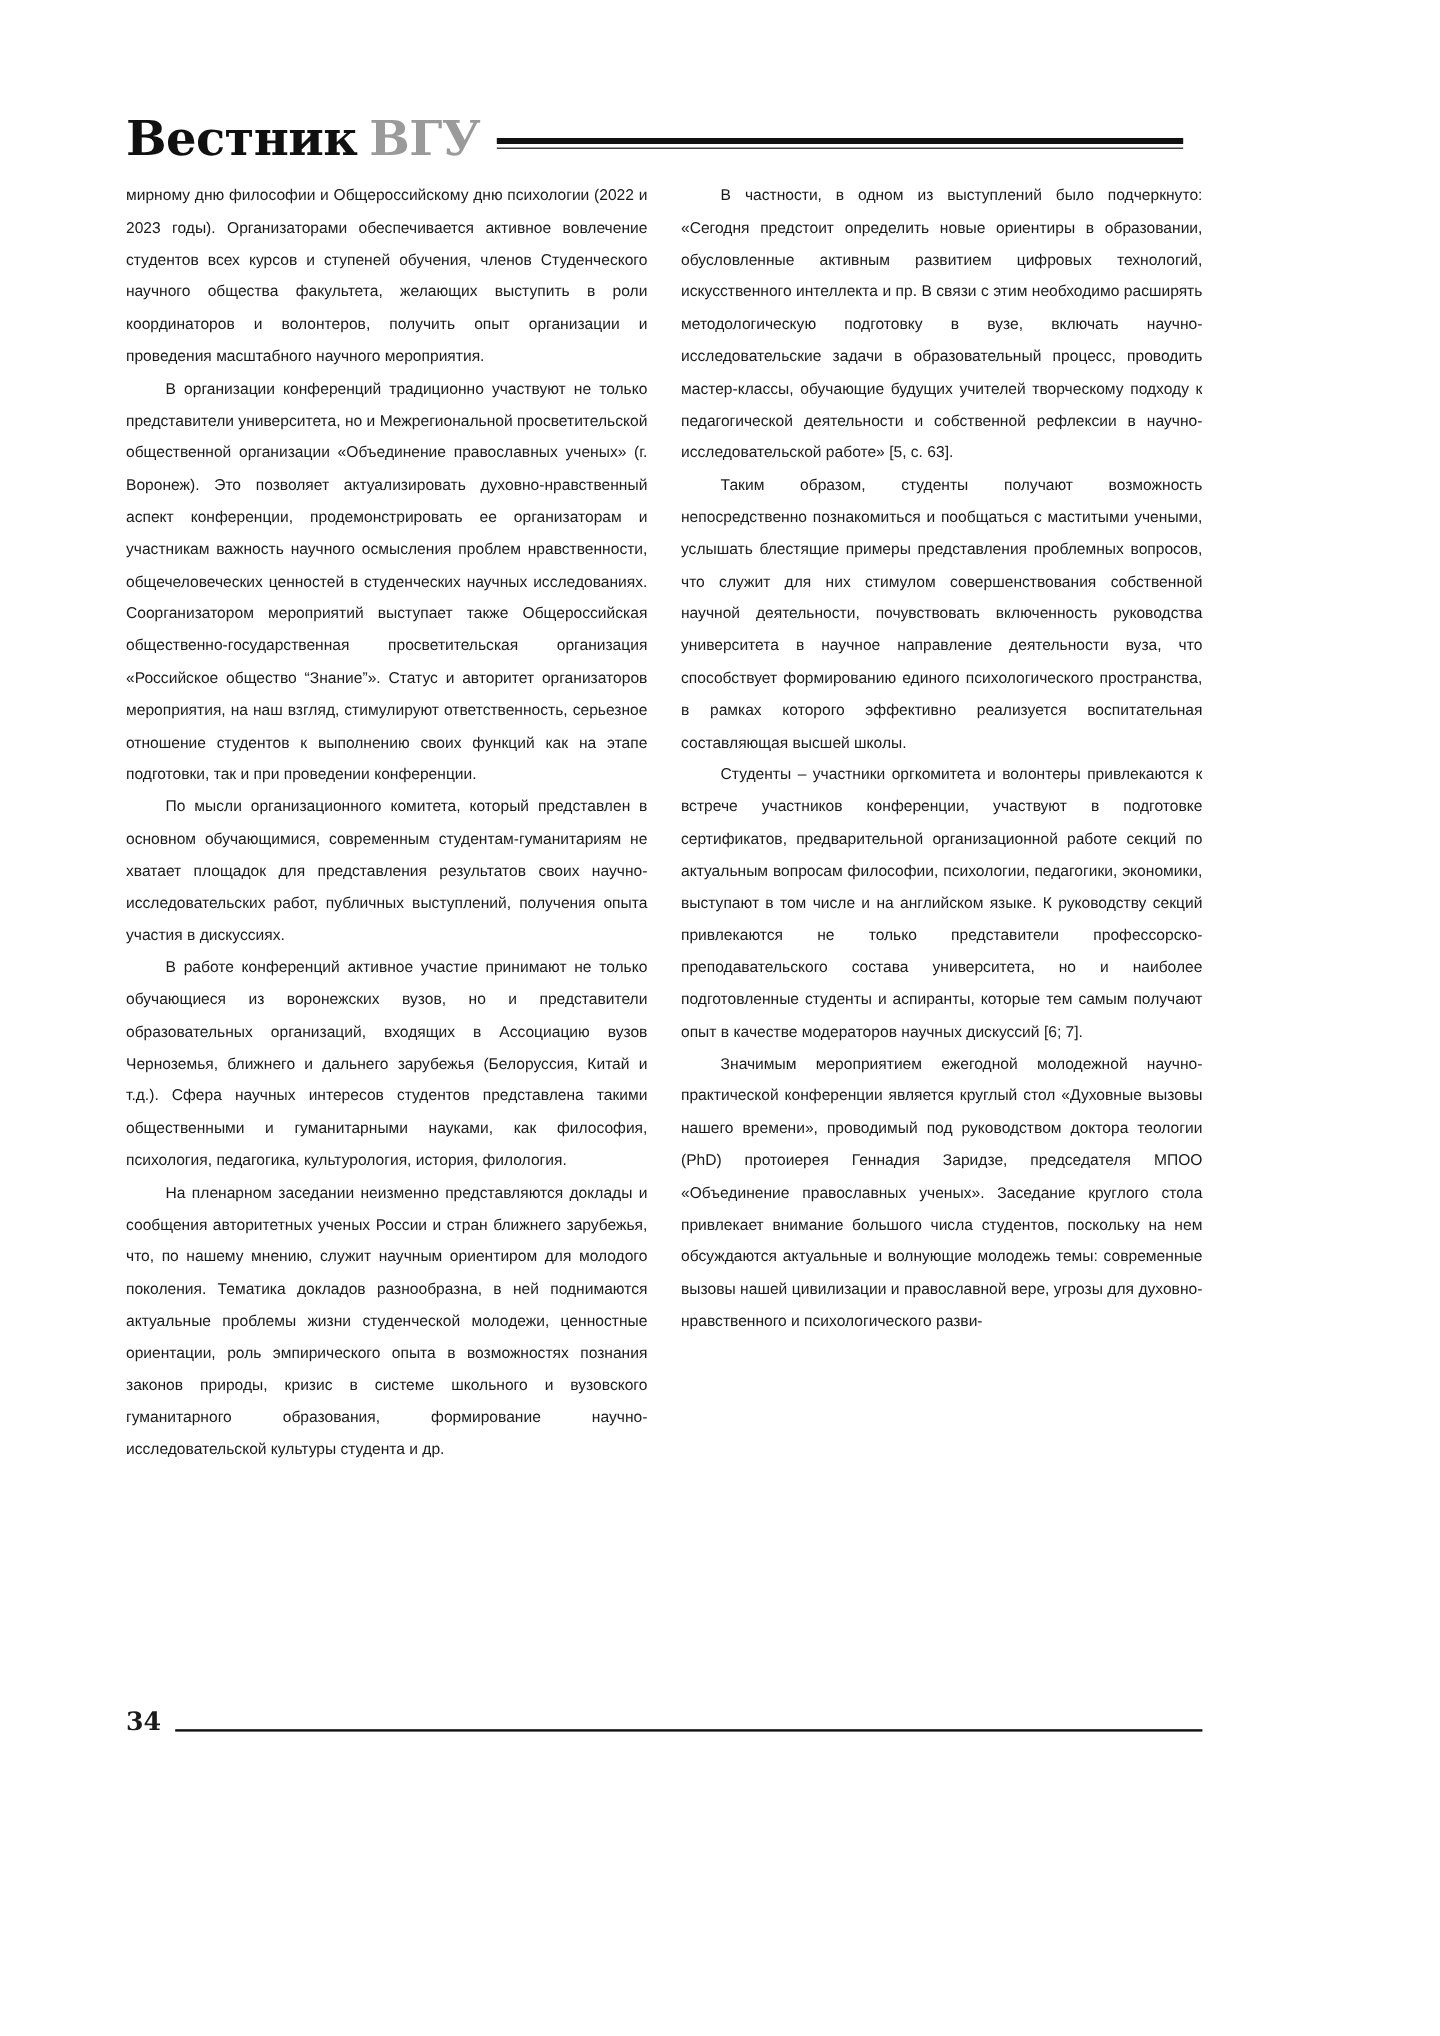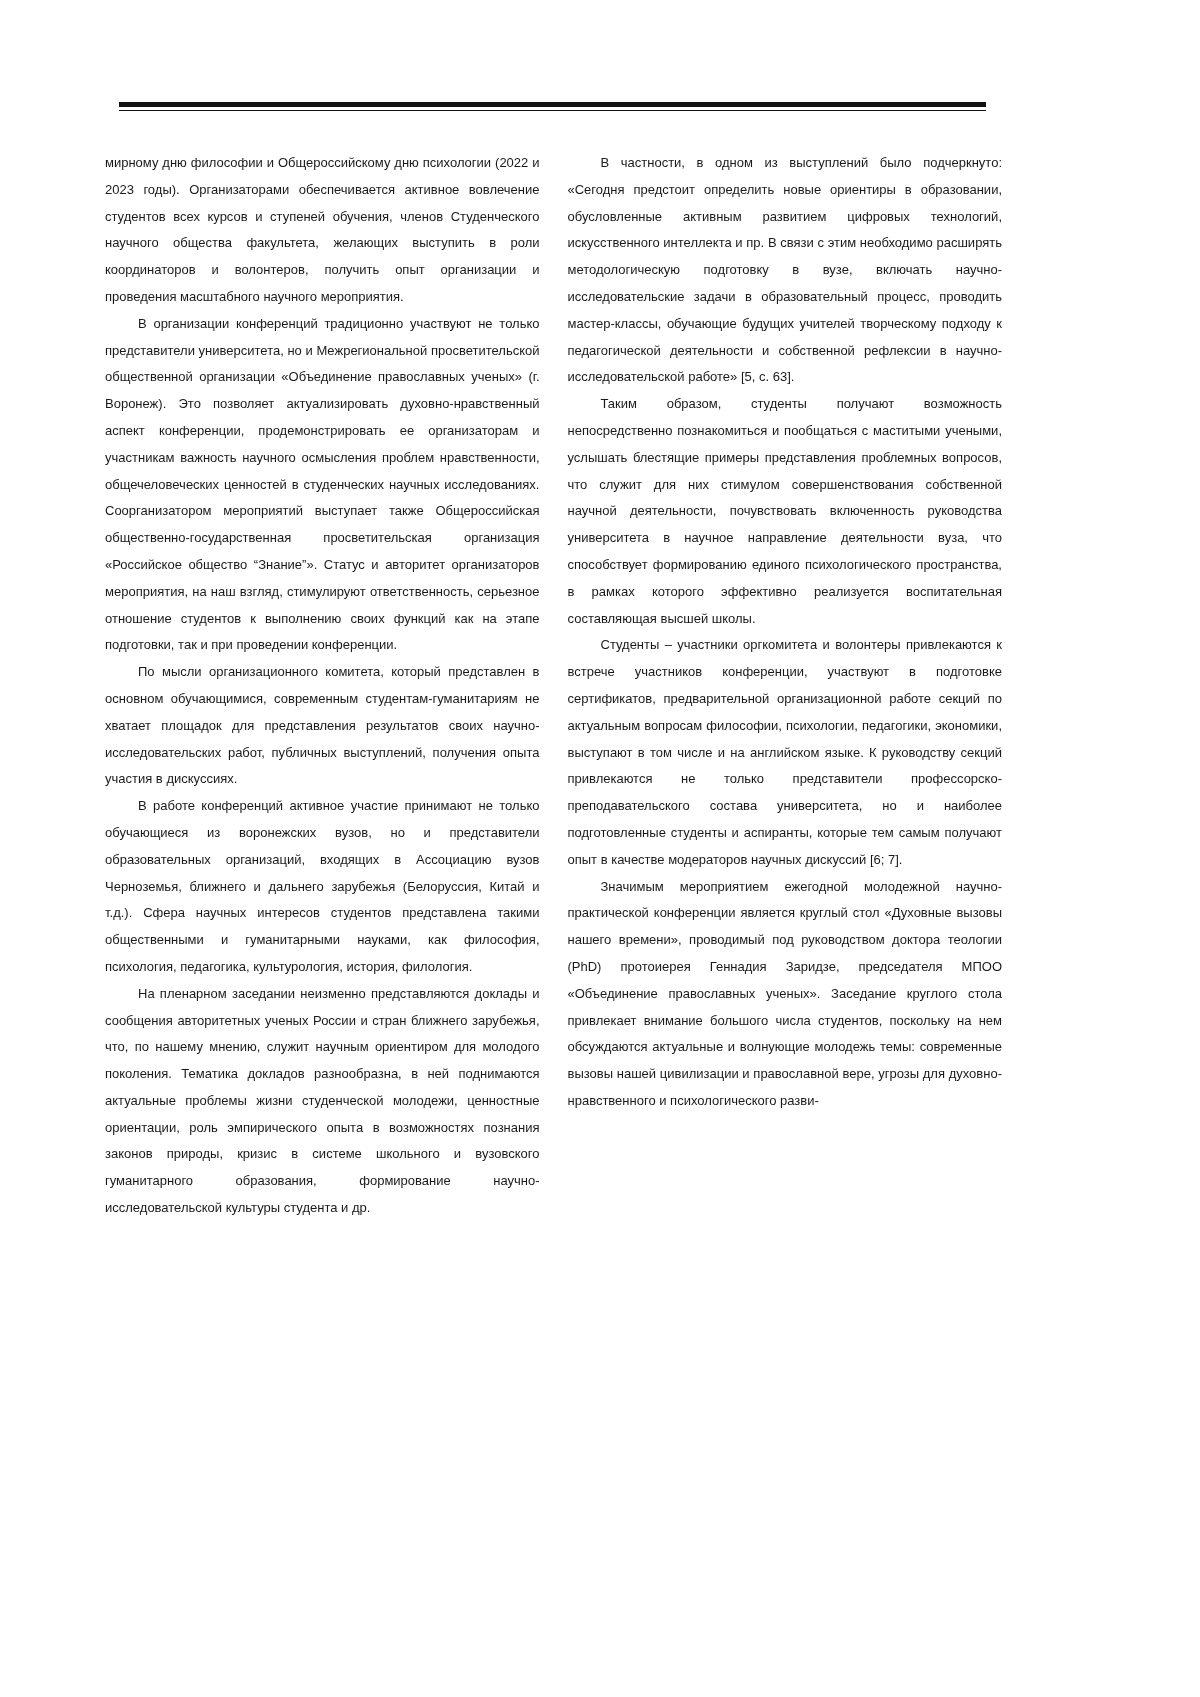--- a/index.html
+++ b/index.html
@@ -91,20 +91,23 @@
     margin-left: 12px;
     margin-bottom: 2px;
   }
 </style>
 </head>
 <body>
 
 <div class="page">
 
   <div class="header">
+    <div class="logo">
+      <span>Вестник</span><span class="logo-accent">ВГУ</span>
+    </div>
     <div class="header-rule">
       <div class="thick"></div>
       <div class="thin"></div>
     </div>
   </div>
 
   <div class="columns">
     <div class="column">
       <p class="para no-indent">мирному дню философии и Общероссийскому дню психологии (2022 и 2023 годы). Организаторами обеспечивается активное вовлечение студентов всех курсов и ступеней обучения, членов Студенческого научного общества факультета, желающих выступить в роли координаторов и волонтеров, получить опыт организации и проведения масштабного научного мероприятия.</p>
       <p class="para">В организации конференций традиционно участвуют не только представители университета, но и Межрегиональной просветительской общественной организации «Объединение православных ученых» (г. Воронеж). Это позволяет актуализировать духовно-нравственный аспект конференции, продемонстрировать ее организаторам и участникам важность научного осмысления проблем нравственности, общечеловеческих ценностей в студенческих научных исследованиях. Соорганизатором мероприятий выступает также Общероссийская общественно-государственная просветительская организация «Российское общество “Знание”». Статус и авторитет организаторов мероприятия, на наш взгляд, стимулируют ответственность, серьезное отношение студентов к выполнению своих функций как на этапе подготовки, так и при проведении конференции.</p>
@@ -113,14 +116,18 @@
       <p class="para">На пленарном заседании неизменно представляются доклады и сообщения авторитетных ученых России и стран ближнего зарубежья, что, по нашему мнению, служит научным ориентиром для молодого поколения. Тематика докладов разнообразна, в ней поднимаются актуальные проблемы жизни студенческой молодежи, ценностные ориентации, роль эмпирического опыта в возможностях познания законов природы, кризис в системе школьного и вузовского гуманитарного образования, формирование научно-исследовательской культуры студента и др.</p>
     </div>
     <div class="column">
       <p class="para">В частности, в одном из выступлений было подчеркнуто: «Сегодня предстоит определить новые ориентиры в образовании, обусловленные активным развитием цифровых технологий, искусственного интеллекта и пр. В связи с этим необходимо расширять методологическую подготовку в вузе, включать научно-исследовательские задачи в образовательный процесс, проводить мастер-классы, обучающие будущих учителей творческому подходу к педагогической деятельности и собственной рефлексии в научно-исследовательской работе» [5, с. 63].</p>
       <p class="para">Таким образом, студенты получают возможность непосредственно познакомиться и пообщаться с маститыми учеными, услышать блестящие примеры представления проблемных вопросов, что служит для них стимулом совершенствования собственной научной деятельности, почувствовать включенность руководства университета в научное направление деятельности вуза, что способствует формированию единого психологического пространства, в рамках которого эффективно реализуется воспитательная составляющая высшей школы.</p>
       <p class="para">Студенты – участники оргкомитета и волонтеры привлекаются к встрече участников конференции, участвуют в подготовке сертификатов, предварительной организационной работе секций по актуальным вопросам философии, психологии, педагогики, экономики, выступают в том числе и на английском языке. К руководству секций привлекаются не только представители профессорско-преподавательского состава университета, но и наиболее подготовленные студенты и аспиранты, которые тем самым получают опыт в качестве модераторов научных дискуссий [6; 7].</p>
       <p class="para">Значимым мероприятием ежегодной молодежной научно-практической конференции является круглый стол «Духовные вызовы нашего времени», проводимый под руководством доктора теологии (PhD) протоиерея Геннадия Заридзе, председателя МПОО «Объединение православных ученых». Заседание круглого стола привлекает внимание большого числа студентов, поскольку на нем обсуждаются актуальные и волнующие молодежь темы: современные вызовы нашей цивилизации и православной вере, угрозы для духовно-нравственного и психологического разви-</p>
     </div>
   </div>
 
+  <div class="footer">
+    <span class="page-number">34</span>
+    <div class="footer-rule"></div>
+  </div>
 
 </div>
 
 </body></html>

